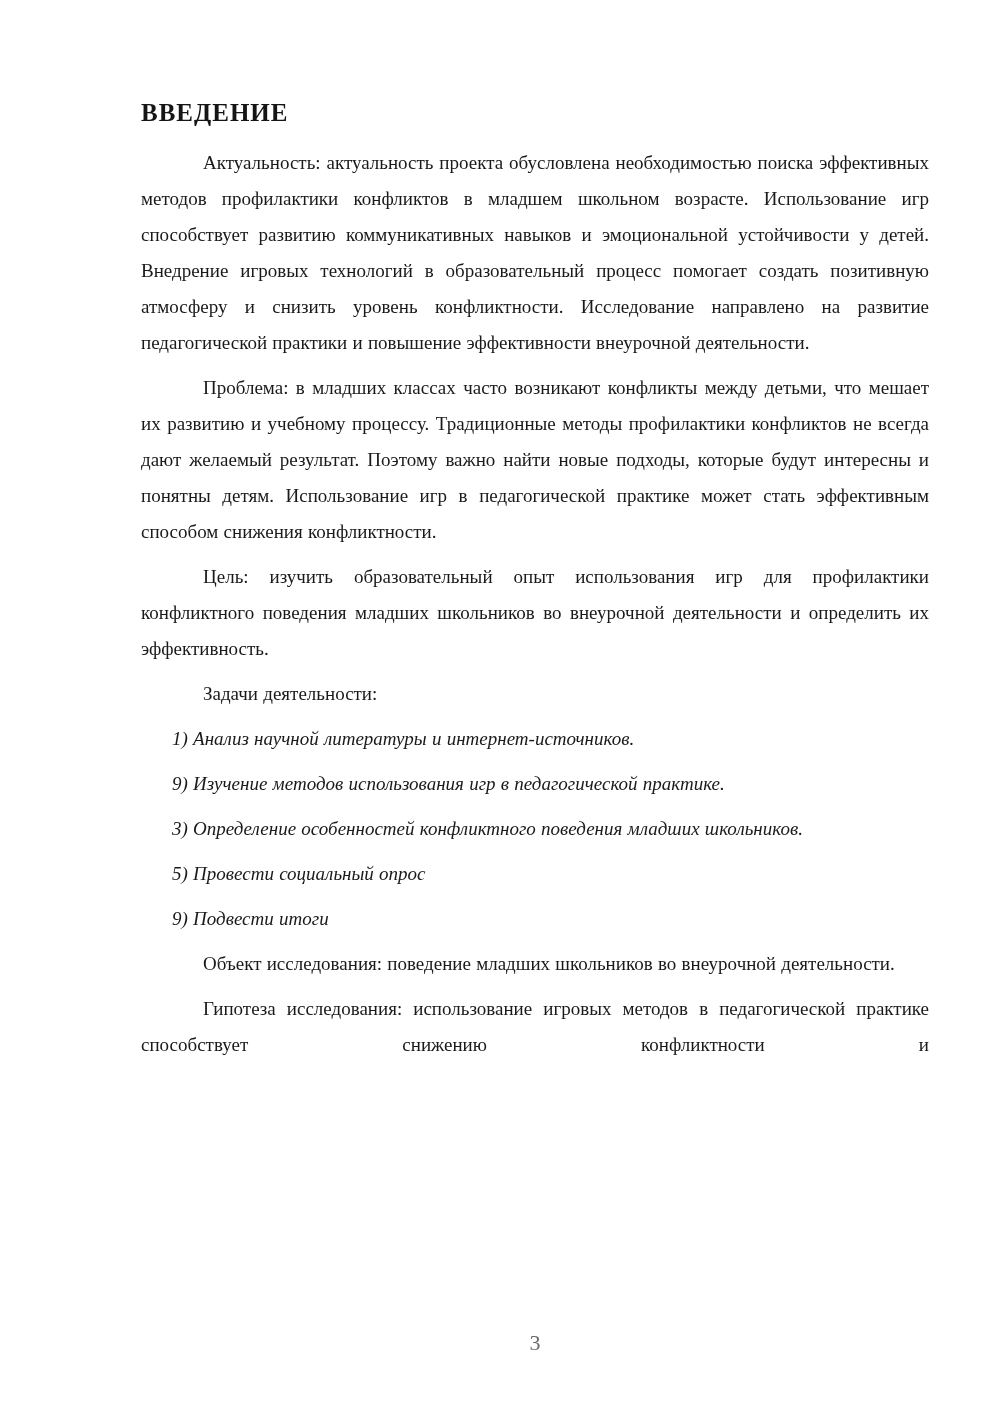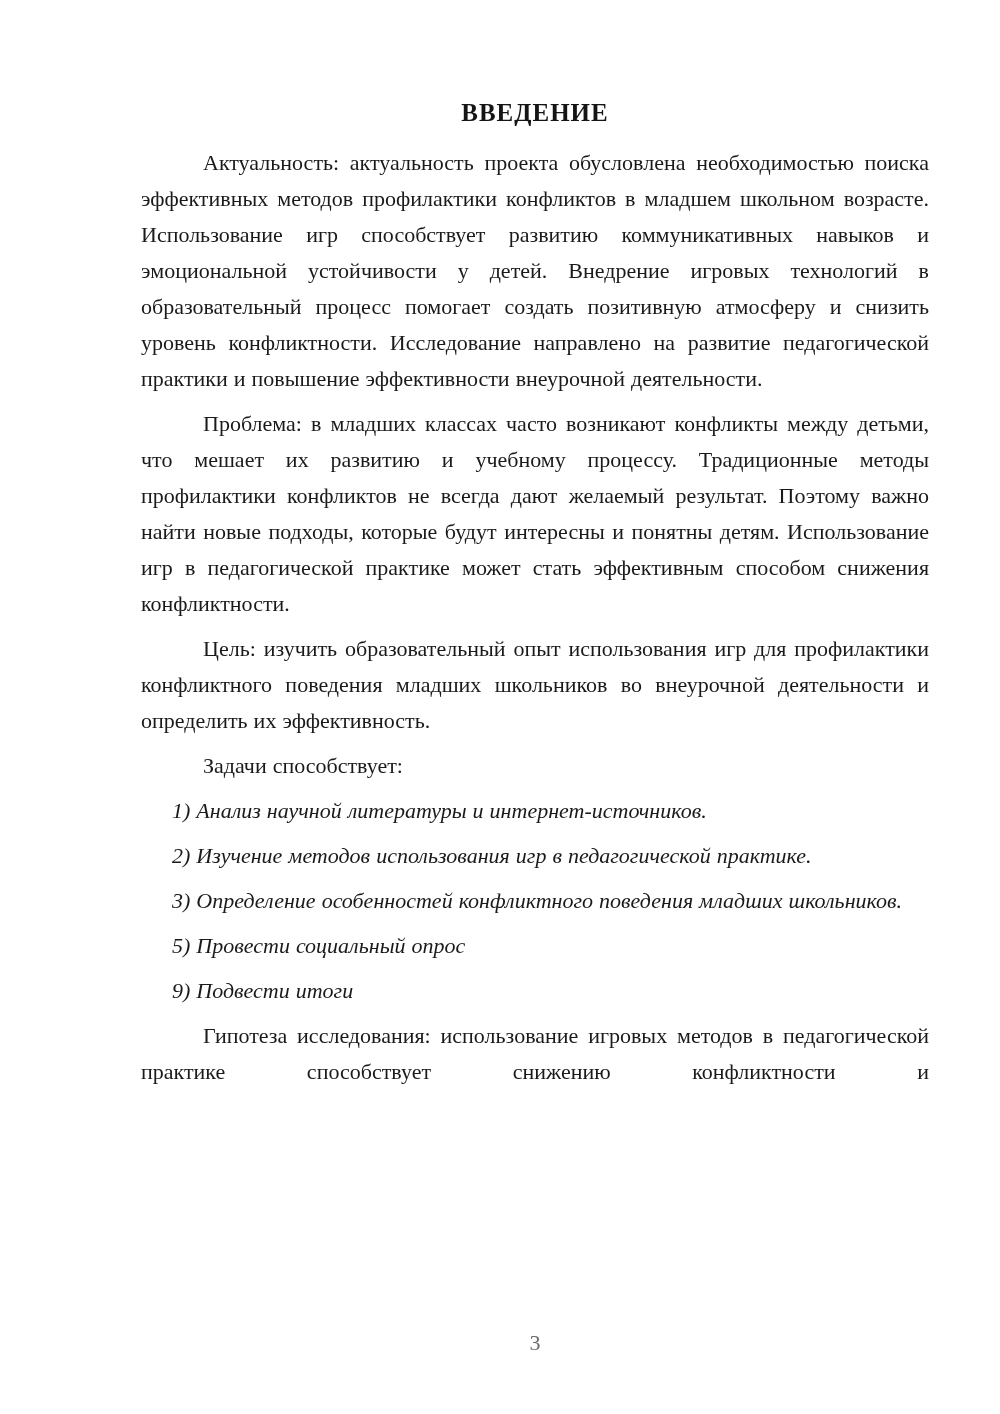--- a/index.html
+++ b/index.html
@@ -18,27 +18,26 @@
   .page {
     position: absolute;
     left: 141px;
     top: 95px;
     width: 788px;
   }
   .doc-title {
     font-size: 25px;
     line-height: 36px;
     font-weight: bold;
-    text-align: center;
     letter-spacing: 1px;
     margin: 0 0 14px 0;
     color: #151515;
   }
   .para {
-    font-size: 22px;
+    font-size: 19px;
     line-height: 36px;
     text-align: justify;
     text-indent: 62px;
     margin: 0 0 9px 0;
     word-spacing: 0.5px;
   }
   .para:last-child {
     margin-bottom: 16px;
   }
   .task {
@@ -64,30 +63,31 @@
 
 <div class="page">
   <h1 class="doc-title">ВВЕДЕНИЕ</h1>
 
   <p class="para">Актуальность: актуальность проекта обусловлена необходимостью поиска эффективных методов профилактики конфликтов в младшем школьном возрасте. Использование игр способствует развитию коммуникативных навыков и эмоциональной устойчивости у детей. Внедрение игровых технологий в образовательный процесс помогает создать позитивную атмосферу и снизить уровень конфликтности. Исследование направлено на развитие педагогической практики и повышение эффективности внеурочной деятельности.</p>
 
   <p class="para">Проблема: в младших классах часто возникают конфликты между детьми, что мешает их развитию и учебному процессу. Традиционные методы профилактики конфликтов не всегда дают желаемый результат. Поэтому важно найти новые подходы, которые будут интересны и понятны детям. Использование игр в педагогической практике может стать эффективным способом снижения конфликтности.</p>
 
   <p class="para">Цель: изучить образовательный опыт использования игр для профилактики конфликтного поведения младших школьников во внеурочной деятельности и определить их эффективность.</p>
 
-  <p class="para">Задачи способствует:</p>
+  <p class="para">Задачи деятельности:</p>
 
   <p class="para task">1) Анализ научной литературы и интернет-источников.</p>
 
-  <p class="para task">2) Изучение методов использования игр в педагогической практике.</p>
+  <p class="para task">9) Изучение методов использования игр в педагогической практике.</p>
 
   <p class="para task">3) Определение особенностей конфликтного поведения младших школьников.</p>
 
   <p class="para task">5) Провести социальный опрос</p>
 
   <p class="para task">9) Подвести итоги</p>
 
+  <p class="para">Объект исследования: поведение младших школьников во внеурочной деятельности.</p>
 
 
   <p class="para cutoff">Гипотеза исследования: использование игровых методов в педагогической практике способствует снижению конфликтности и</p>
 </div>
 
 <div class="page-number">3</div>
 
 </body></html>

